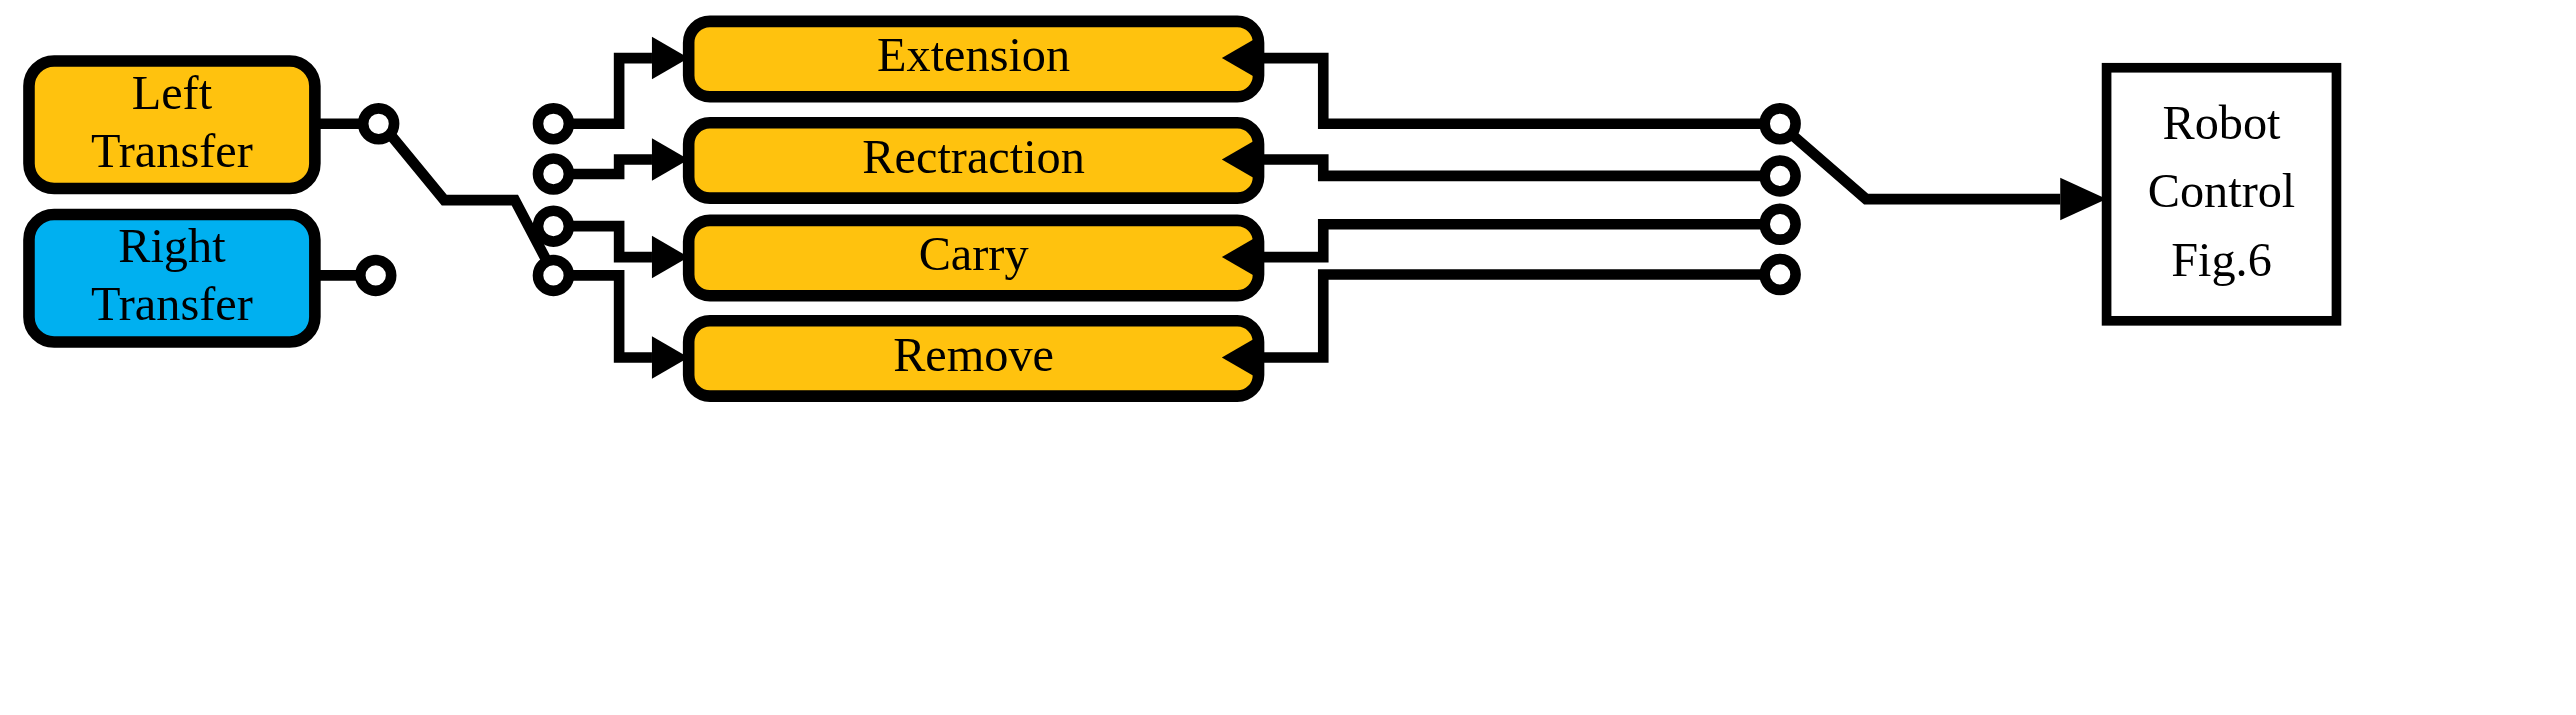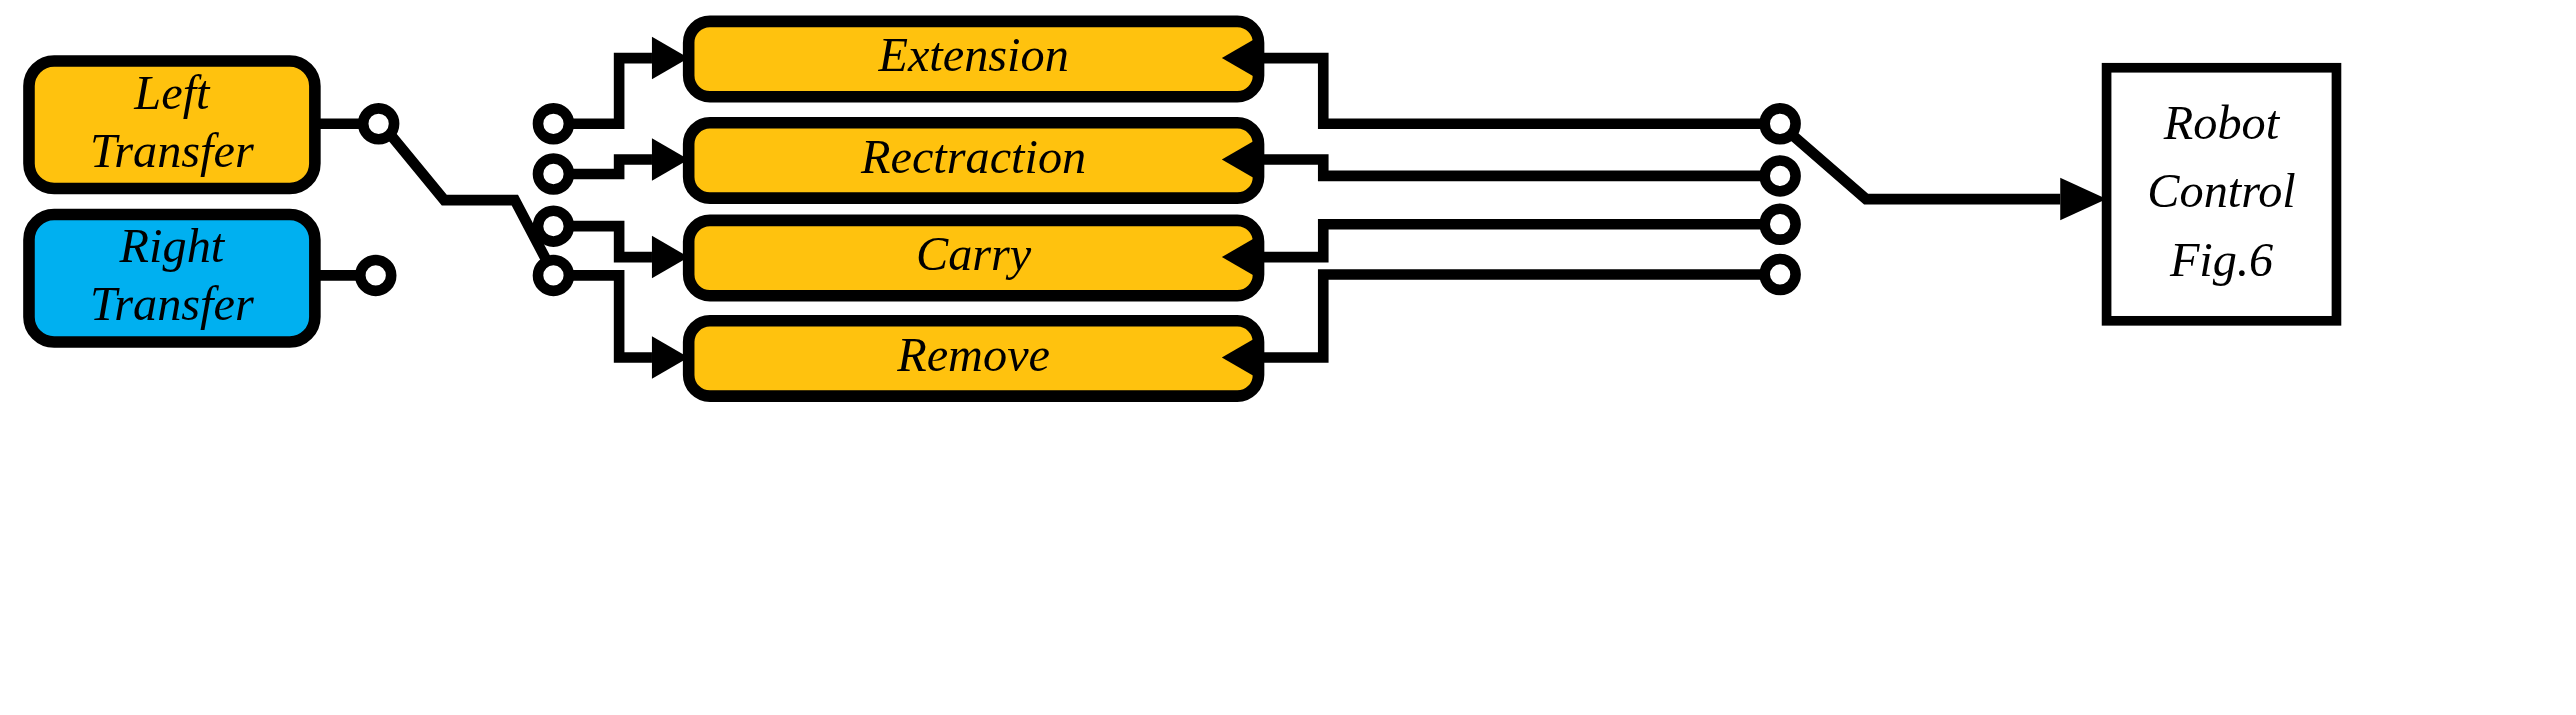--- a/index.html
+++ b/index.html
@@ -7,21 +7,20 @@
     padding: 0;
     background: #ffffff;
   }
   #diagram-root {
     position: relative;
     width: 2576px;
     height: 716px;
     background: #ffffff;
     overflow: hidden;
     font-family: "Liberation Serif", "DejaVu Serif", serif;
-    font-style: italic;
   }
   svg#flow-svg {
     position: absolute;
     left: 0;
     top: 0;
     width: 2576px;
     height: 716px;
     display: block;
   }
   .node-text {

